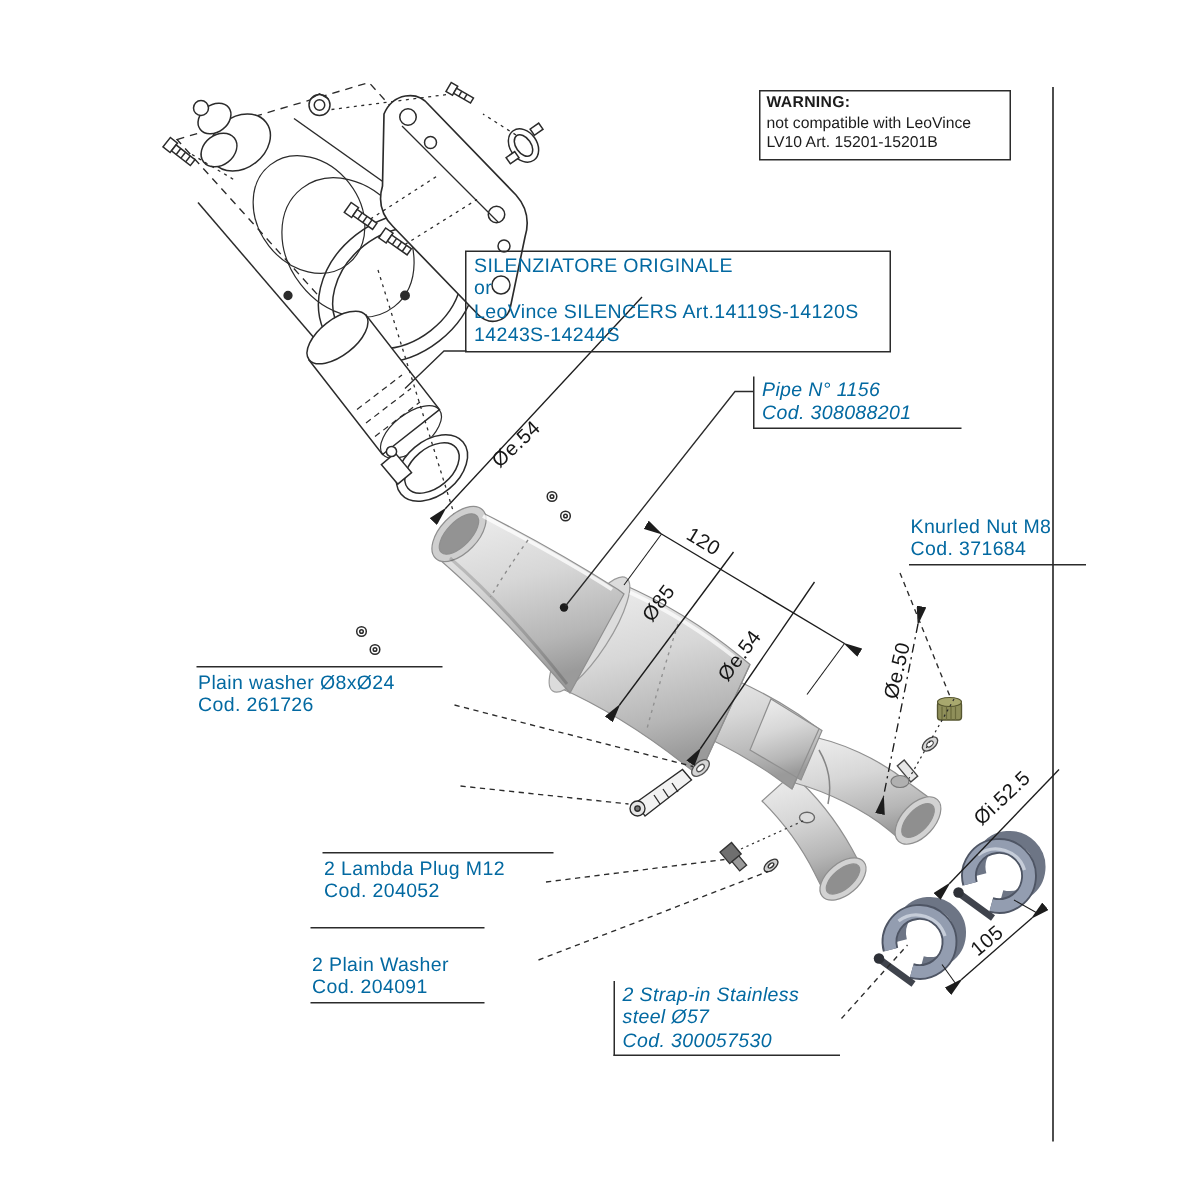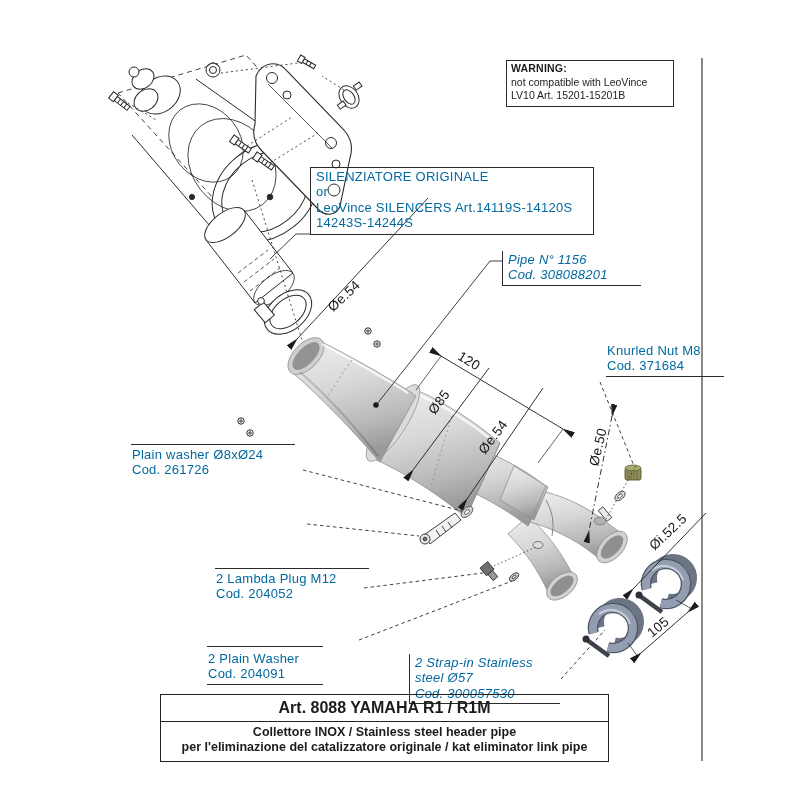--- a/index.html
+++ b/index.html
@@ -6,21 +6,21 @@
   #stage{position:relative;width:800px;height:800px;background:#ffffff;overflow:hidden;
          font-family:"Liberation Sans",sans-serif;color:#1c1c1c;}
   svg{position:absolute;left:0;top:0;}
   .callout{position:absolute;font-size:13px;line-height:15.4px;letter-spacing:.25px;
            color:#0369a1;white-space:nowrap;background:transparent;}
   .callout div{white-space:nowrap;}
   .box-full{border:1.2px solid #2b2b2b;padding:1px 5px 3px 5px;}
   .box-lb{border-left:1.2px solid #2b2b2b;border-bottom:1.2px solid #2b2b2b;padding:1px 5px 2px 5px;font-style:italic;}
   .box-t{border-top:1.2px solid #2b2b2b;padding:2px 3px 0 1px;}
   .box-b{border-bottom:1.2px solid #2b2b2b;padding:1px 3px 2px 1px;}
-  .box-tb{border-top:1.2px solid #2b2b2b;border-bottom:1.2px solid #2b2b2b;padding:4px 3px 2px 1px;margin-top:28px;}
+  .box-tb{border-top:1.2px solid #2b2b2b;border-bottom:1.2px solid #2b2b2b;padding:16px 3px 2px 1px;}
   .dim{position:absolute;font-size:13.5px;letter-spacing:.3px;color:#161616;white-space:nowrap;}
   .warn{position:absolute;left:506px;top:60px;width:158px;height:43px;
         border:1.3px solid #2b2b2b;font-size:10.5px;line-height:13.5px;padding:1px 4px;}
   .warn .wt{font-weight:bold;letter-spacing:.2px;}
   .tblock{position:absolute;left:160px;top:694px;width:447px;height:66px;border:1.4px solid #222;}
   .tblock .art{height:26px;display:flex;align-items:center;justify-content:center;
                font-weight:bold;font-size:16px;border-bottom:1.4px solid #222;}
   .tblock .subs{padding-top:3px;text-align:center;font-weight:bold;font-size:12.5px;line-height:15px;}
 </style>
 </head>
@@ -321,21 +321,14 @@
   </div>
 
   <div class="dim" style="left:344px;top:296px;transform:translate(-50%,-50%) rotate(-43deg);">Øe.54</div>
   <div class="dim" style="left:469px;top:361px;transform:translate(-50%,-50%) rotate(31deg);">120</div>
   <div class="dim" style="left:439px;top:402px;transform:translate(-50%,-50%) rotate(-53deg);">Ø85</div>
   <div class="dim" style="left:493px;top:437px;transform:translate(-50%,-50%) rotate(-53deg);">Øe.54</div>
   <div class="dim" style="left:598px;top:447px;transform:translate(-50%,-50%) rotate(-77deg);">Øe.50</div>
   <div class="dim" style="left:668px;top:532px;transform:translate(-50%,-50%) rotate(-43deg);">Øi.52.5</div>
   <div class="dim" style="left:658px;top:627px;transform:translate(-50%,-50%) rotate(-40deg);">105</div>
 
-  <div class="tblock">
-    <div class="art">Art. 8088 YAMAHA R1 / R1M</div>
-    <div class="subs">
-      <div>Collettore INOX / Stainless steel header pipe</div>
-      <div>per l'eliminazione del catalizzatore originale / kat eliminator link pipe</div>
-    </div>
-  </div>
 
 </div>
 
 </body></html>

